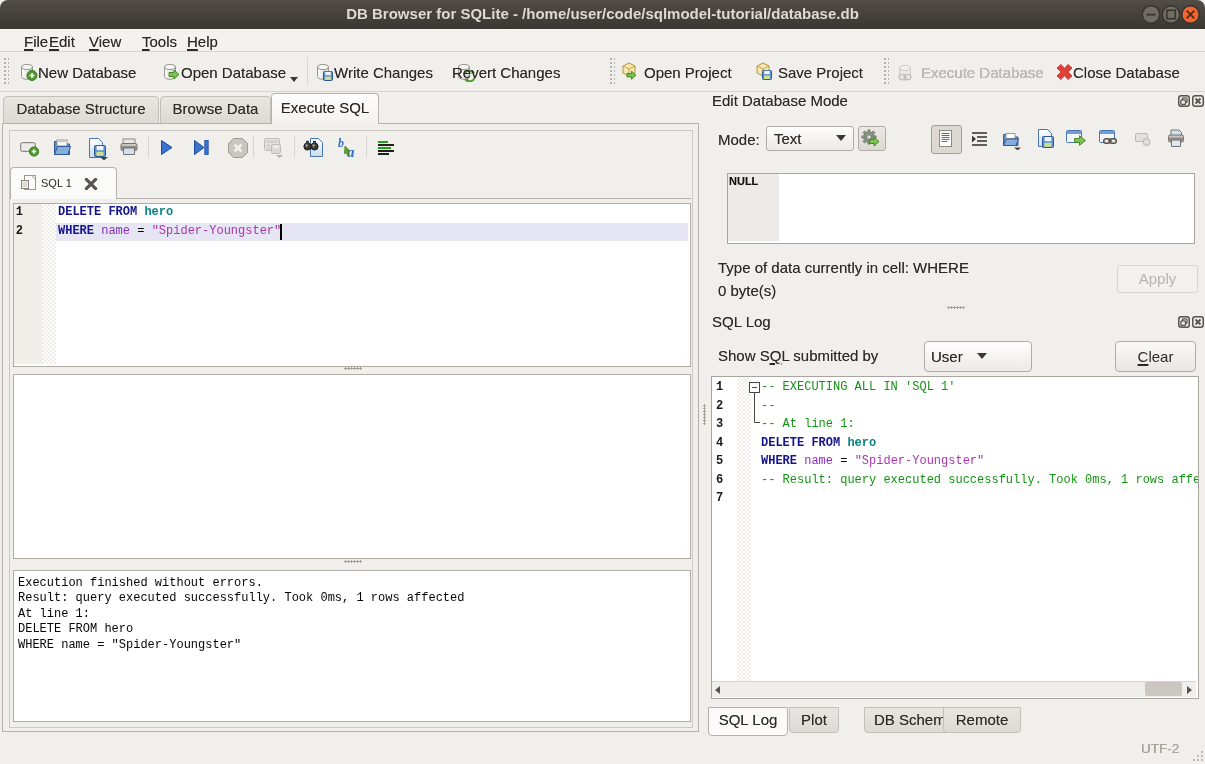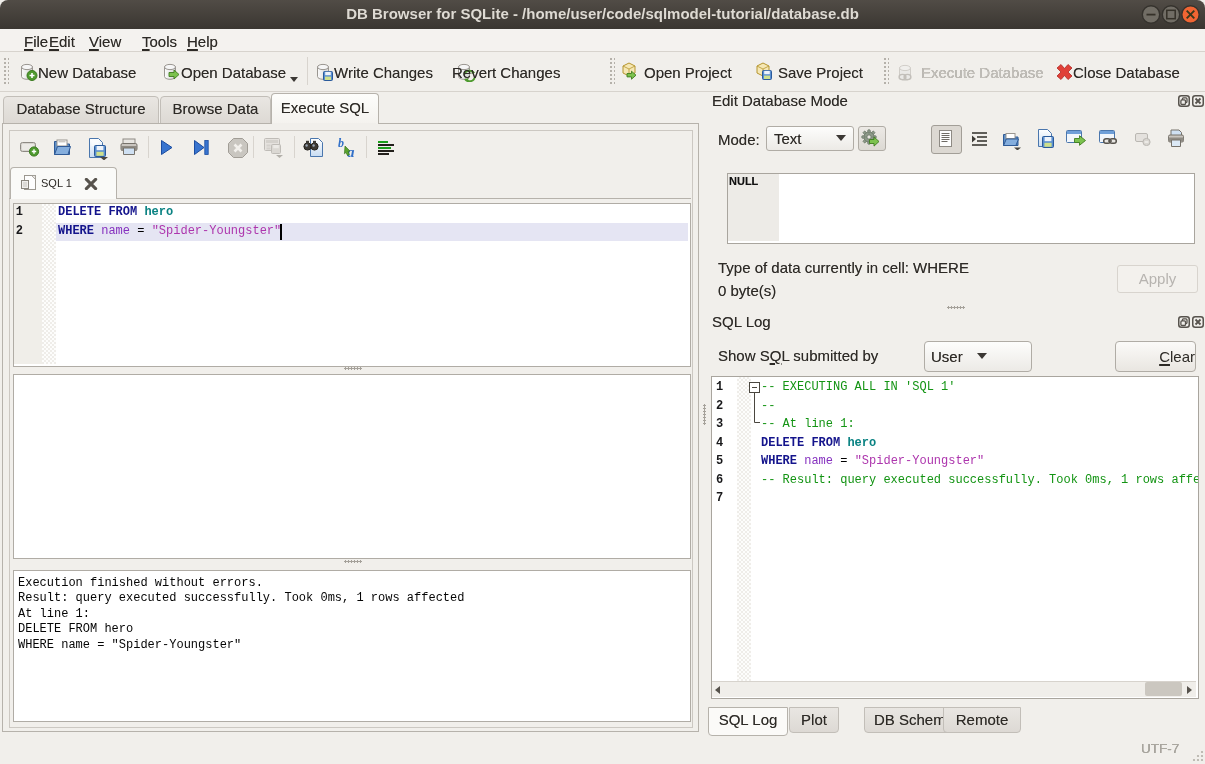--- a/index.html
+++ b/index.html
@@ -348,21 +348,21 @@
 <svg class="abs" style="left:1178px;top:316px" width="26" height="12" viewBox="0 0 26 12">
   <rect x="0.75" y="0.75" width="10.5" height="10.5" rx="2.5" fill="none" stroke="#57534d" stroke-width="1.5"></rect>
   <rect x="4.4" y="2.9" width="4.6" height="4.6" rx="1" fill="none" stroke="#57534d" stroke-width="1.3"></rect>
   <rect x="2.9" y="4.9" width="4.6" height="4.6" rx="1" fill="#f1efeb" stroke="#57534d" stroke-width="1.3"></rect>
   <rect x="14.75" y="0.75" width="10.5" height="10.5" rx="2.5" fill="none" stroke="#57534d" stroke-width="1.5"></rect>
   <path d="M17.5 3.5 l5 5 M22.5 3.5 l-5 5" stroke="#57534d" stroke-width="1.8"></path>
 </svg>
 <div class="abs t13" style="left:718px;top:347px">Show S<u>Q</u>L submitted by</div>
 <div class="combo" style="left:924px;top:341px;width:106px;height:29px;border-radius:4px;line-height:29px"><span style="padding-left:6px">User</span></div>
 <div class="carot" style="left:977px;top:353px"></div>
-<div class="abs" style="left:1115px;top:341px;width:79px;height:29px;background:linear-gradient(#fbfaf8,#e9e6e1);border:1px solid #b0aca5;border-radius:4px;text-align:right;line-height:29px;font-size:15px;color:#2d2a26"><u>C</u>lear</div>
+<div class="abs" style="left:1115px;top:341px;width:79px;height:29px;background:linear-gradient(#fbfaf8,#e9e6e1);border:1px solid #b0aca5;border-radius:4px;text-align:center;line-height:29px;font-size:15px;color:#2d2a26"><u>C</u>lear</div>
 
 <div class="box" style="left:711px;top:376px;width:486px;height:321px;overflow:hidden;border-color:#a9a59e">
   <div class="abs" style="left:25px;top:0;width:14px;height:304px;background:conic-gradient(#efede9 90deg,#fdfdfc 90deg 180deg,#efede9 180deg 270deg,#fdfdfc 270deg);background-size:4px 4px"></div>
   <div class="abs mono" style="left:4px;top:1.4px;line-height:18.45px;color:#19191b;font-weight:bold">1
 2
 3
 4
 5
 6
 7</div>
@@ -383,21 +383,21 @@
   <div class="abs" style="left:433px;top:305px;width:37px;height:14px;background:#cbc7c0;border-radius:2px"></div>
   <div class="abs" style="left:3px;top:309px;width:0;height:0;border-top:4px solid transparent;border-bottom:4px solid transparent;border-right:5px solid #56524c"></div>
   <div class="abs" style="left:475px;top:309px;width:0;height:0;border-top:4px solid transparent;border-bottom:4px solid transparent;border-left:5px solid #56524c"></div>
 </div>
 
 <div class="tab-b" style="left:789px;top:707px;width:48px;height:24px;line-height:23px">Plot</div>
 <div class="tab-b" style="left:864px;top:707px;width:98px;height:24px;line-height:23px">DB Schema</div>
 <div class="tab-b" style="left:943px;top:707px;width:76px;height:24px;line-height:23px">Remote</div>
 <div class="tab-b" style="left:708px;top:707px;width:78px;height:27px;line-height:24px;background:#fbfaf8;border-color:#b6b2ab">SQL Log</div>
 
-<div class="abs t13" style="left:1141px;top:741px;color:#aaa79f;font-size:13.5px">UTF-7</div>
+<div class="abs t13" style="left:1141px;top:741px;color:#aaa79f;font-size:13.5px">UTF-2</div>
 <svg class="abs" style="left:1190px;top:748px" width="14" height="14" viewBox="0 0 14 14">
 <g fill="#b3afa8">
       <circle cx="12" cy="4" r="1.1"></circle>
       <circle cx="8" cy="8" r="1.1"></circle>
       <circle cx="12" cy="8" r="1.1"></circle>
       <circle cx="4" cy="12" r="1.1"></circle>
       <circle cx="8" cy="12" r="1.1"></circle>
       <circle cx="12" cy="12" r="1.1"></circle>
     </g>
   </svg>

